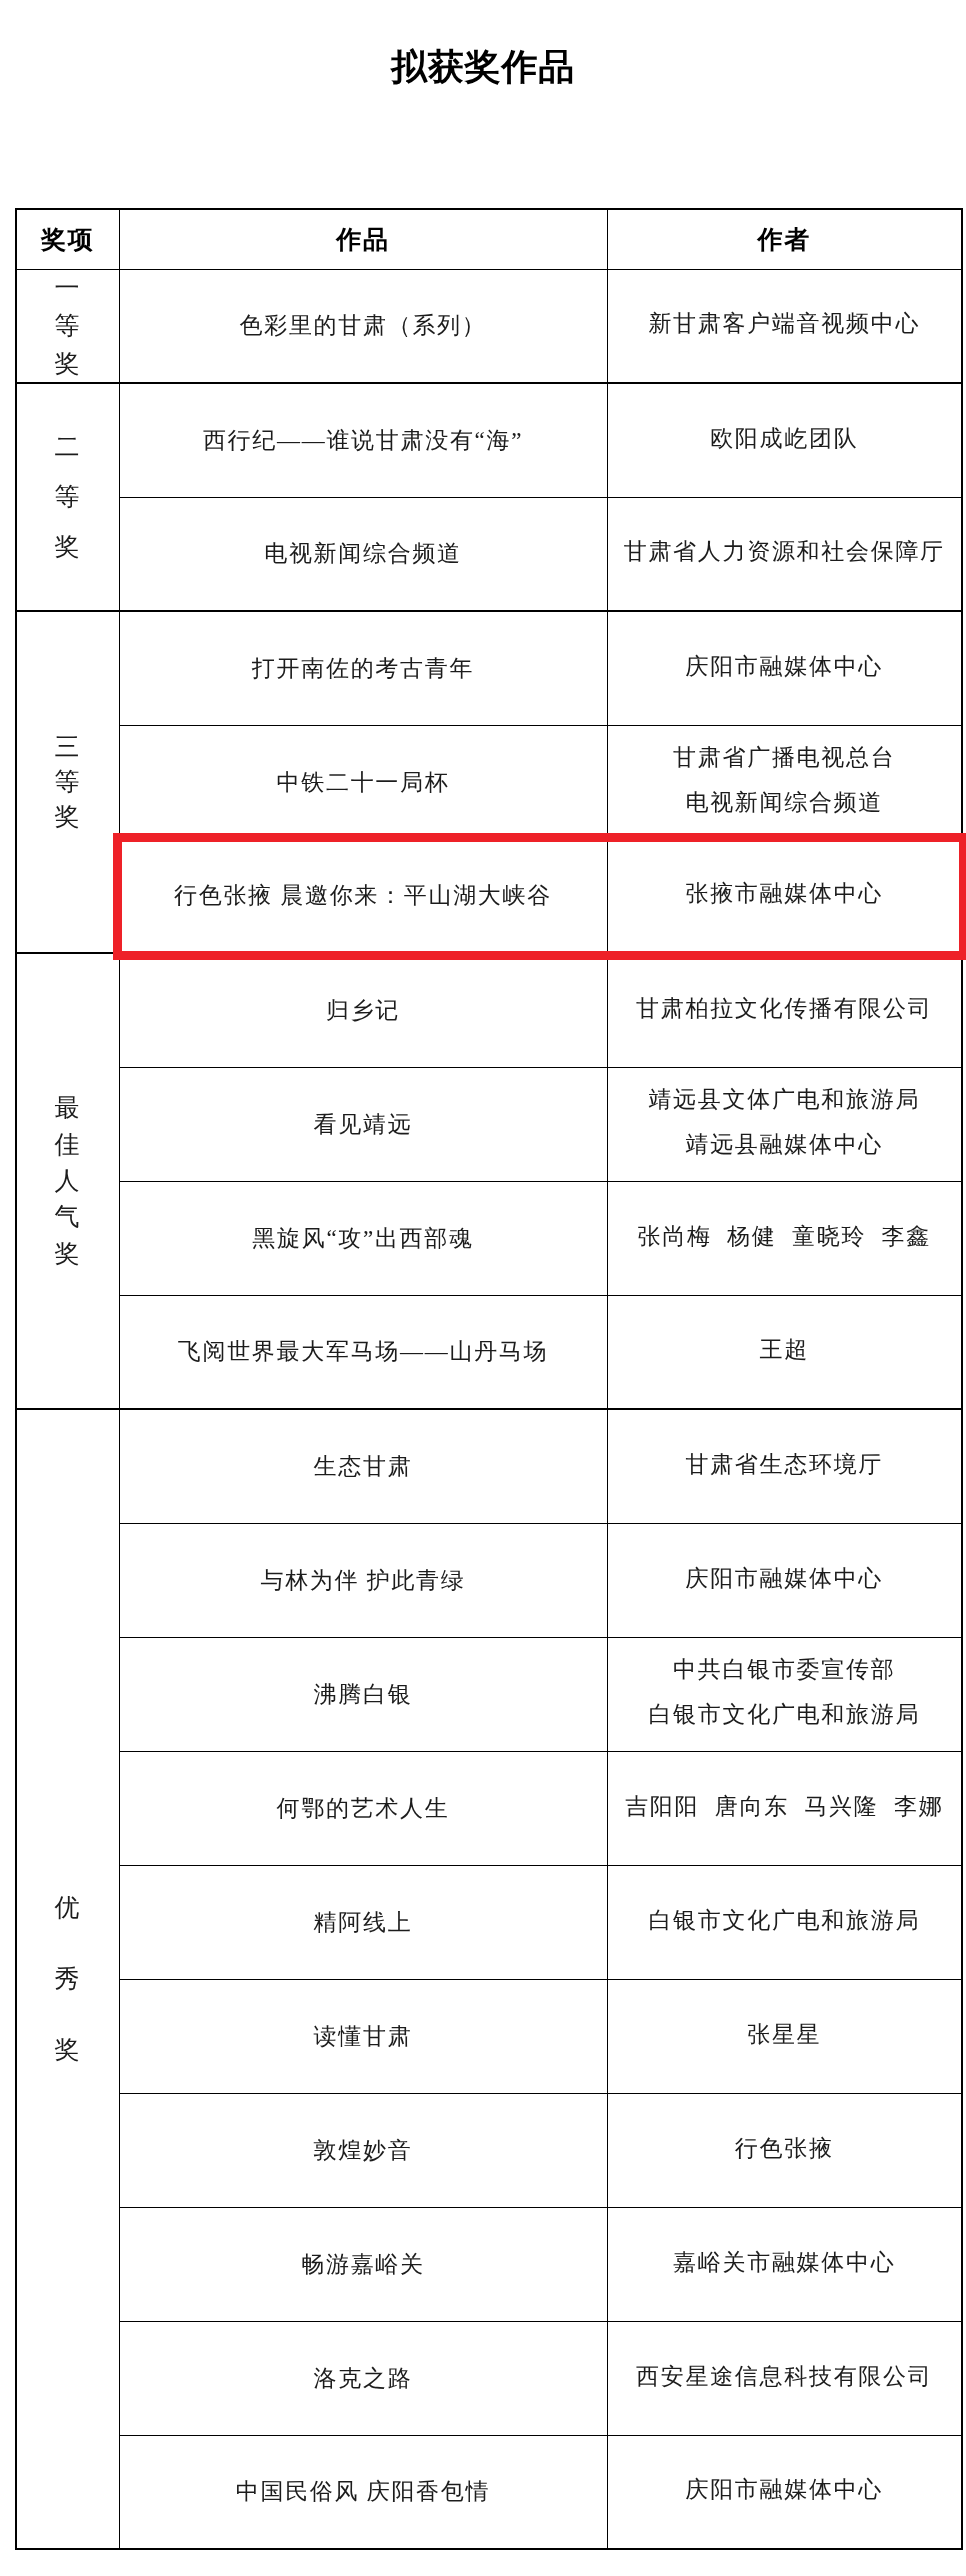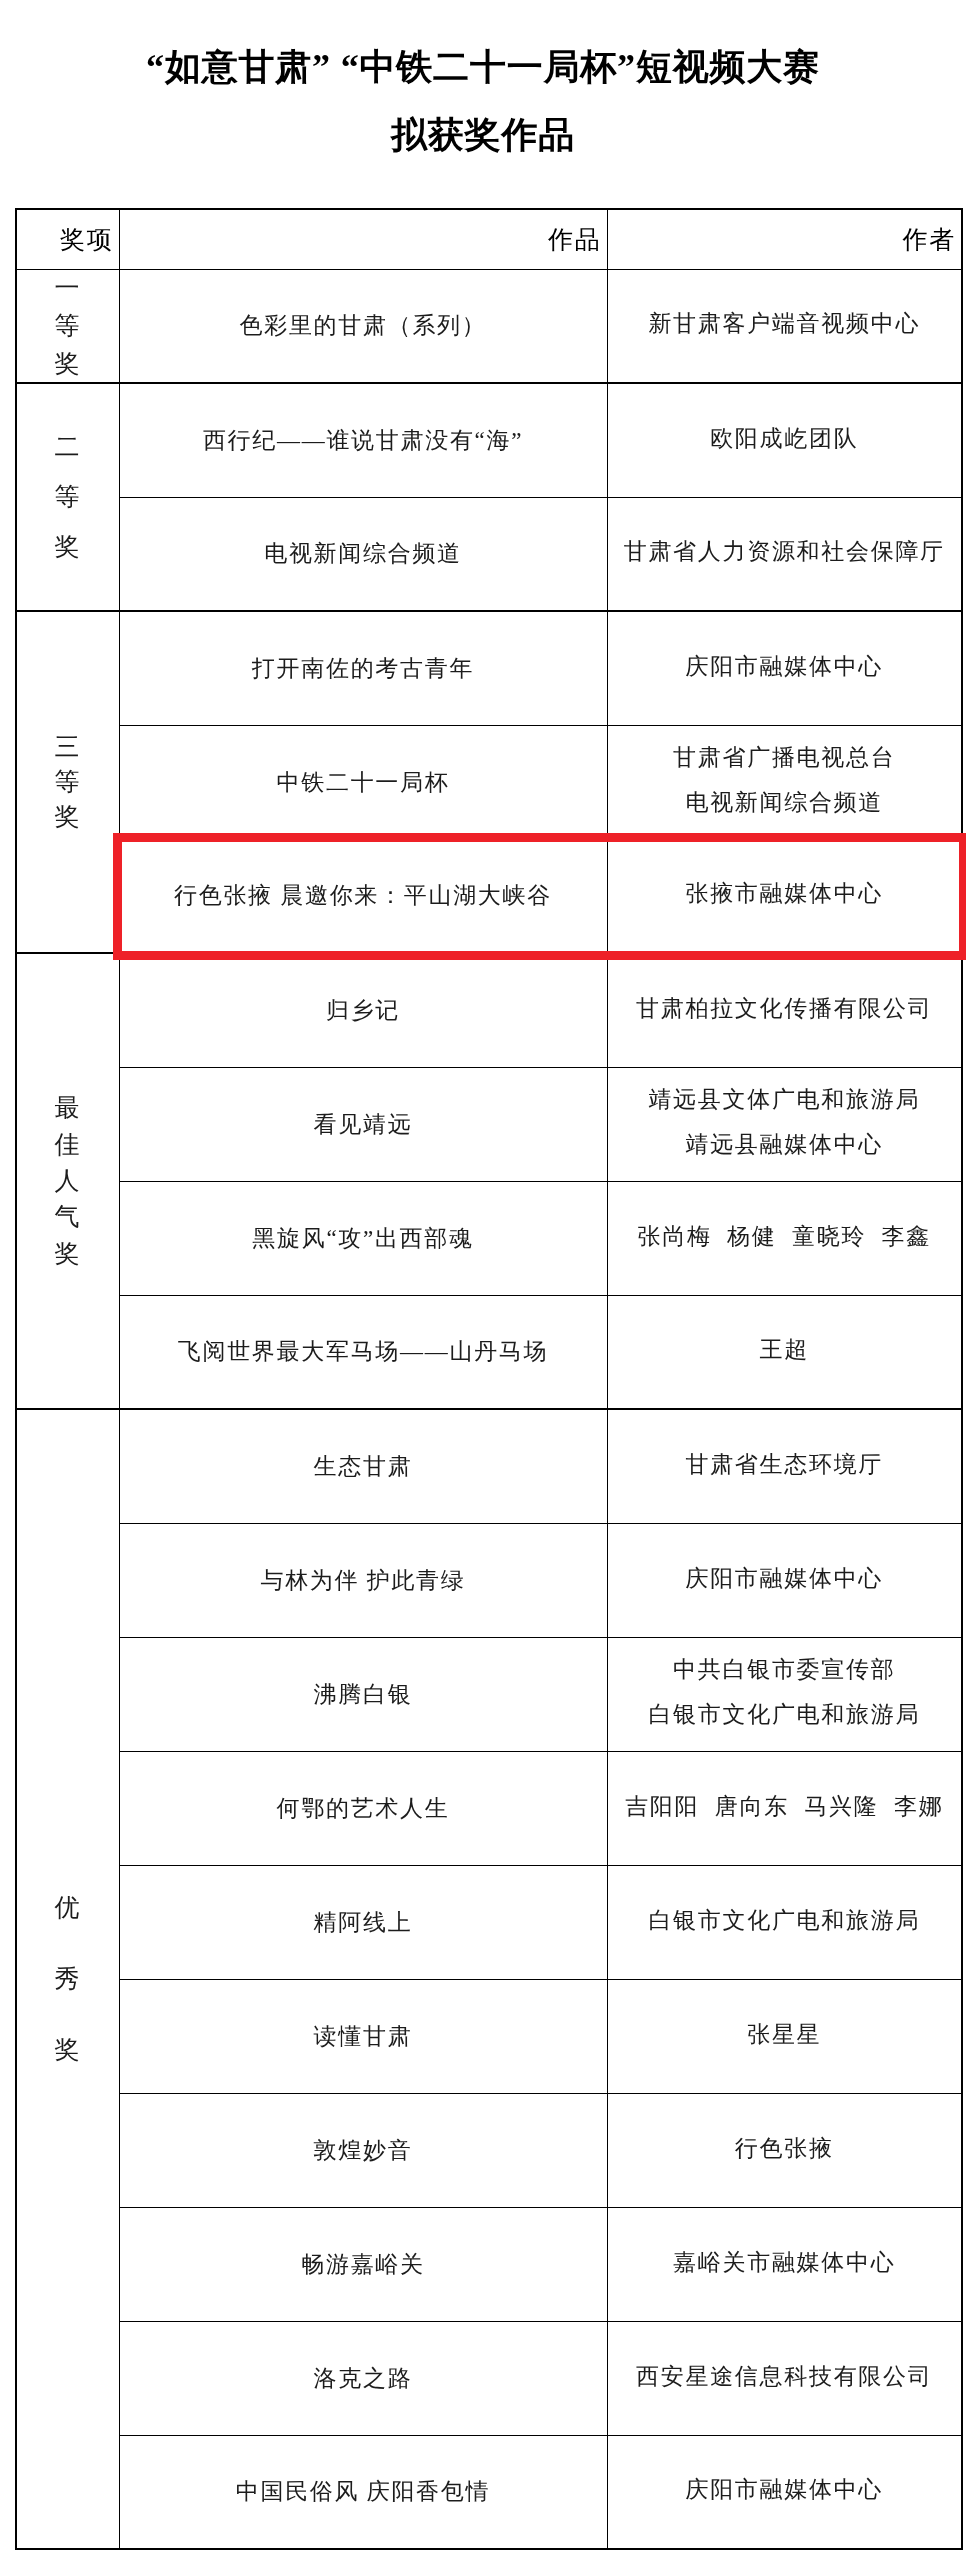--- a/index.html
+++ b/index.html
@@ -44,24 +44,23 @@
     padding:0 5px;
     text-align:center;
     vertical-align:middle;
     box-sizing:border-box;
   }
   #awards-table{border:2.5px solid #000000;}
   #awards-table tr.sec-start td{border-top:2.5px solid #000000;}
   #awards-table th{
     height:60px;
     font-size:25px;
-    font-weight:normal;
+    font-weight:bold;
     color:#000000;
     letter-spacing:1.7px;
-    text-align:right;
   }
   #awards-table td{
     height:114px;
     font-size:23px;
     letter-spacing:1.7px;
     color:#1c1c1c;
   }
   .award-cell{padding:0;}
   .award-label{
     display:inline-flex;
@@ -87,21 +86,20 @@
     pointer-events:none;
     z-index:5;
   }
 </style>
 </head>
 <body>
 
 <div id="page">
 
   <div class="title-block">
-    <div class="title-line">“如意甘肃” “中铁二十一局杯”短视频大赛</div>
     <div class="title-line">拟获奖作品</div>
   </div>
 
   <table id="awards-table">
     <colgroup>
       <col style="width:103px">
       <col style="width:488px">
       <col style="width:355px">
     </colgroup>
     <thead>

